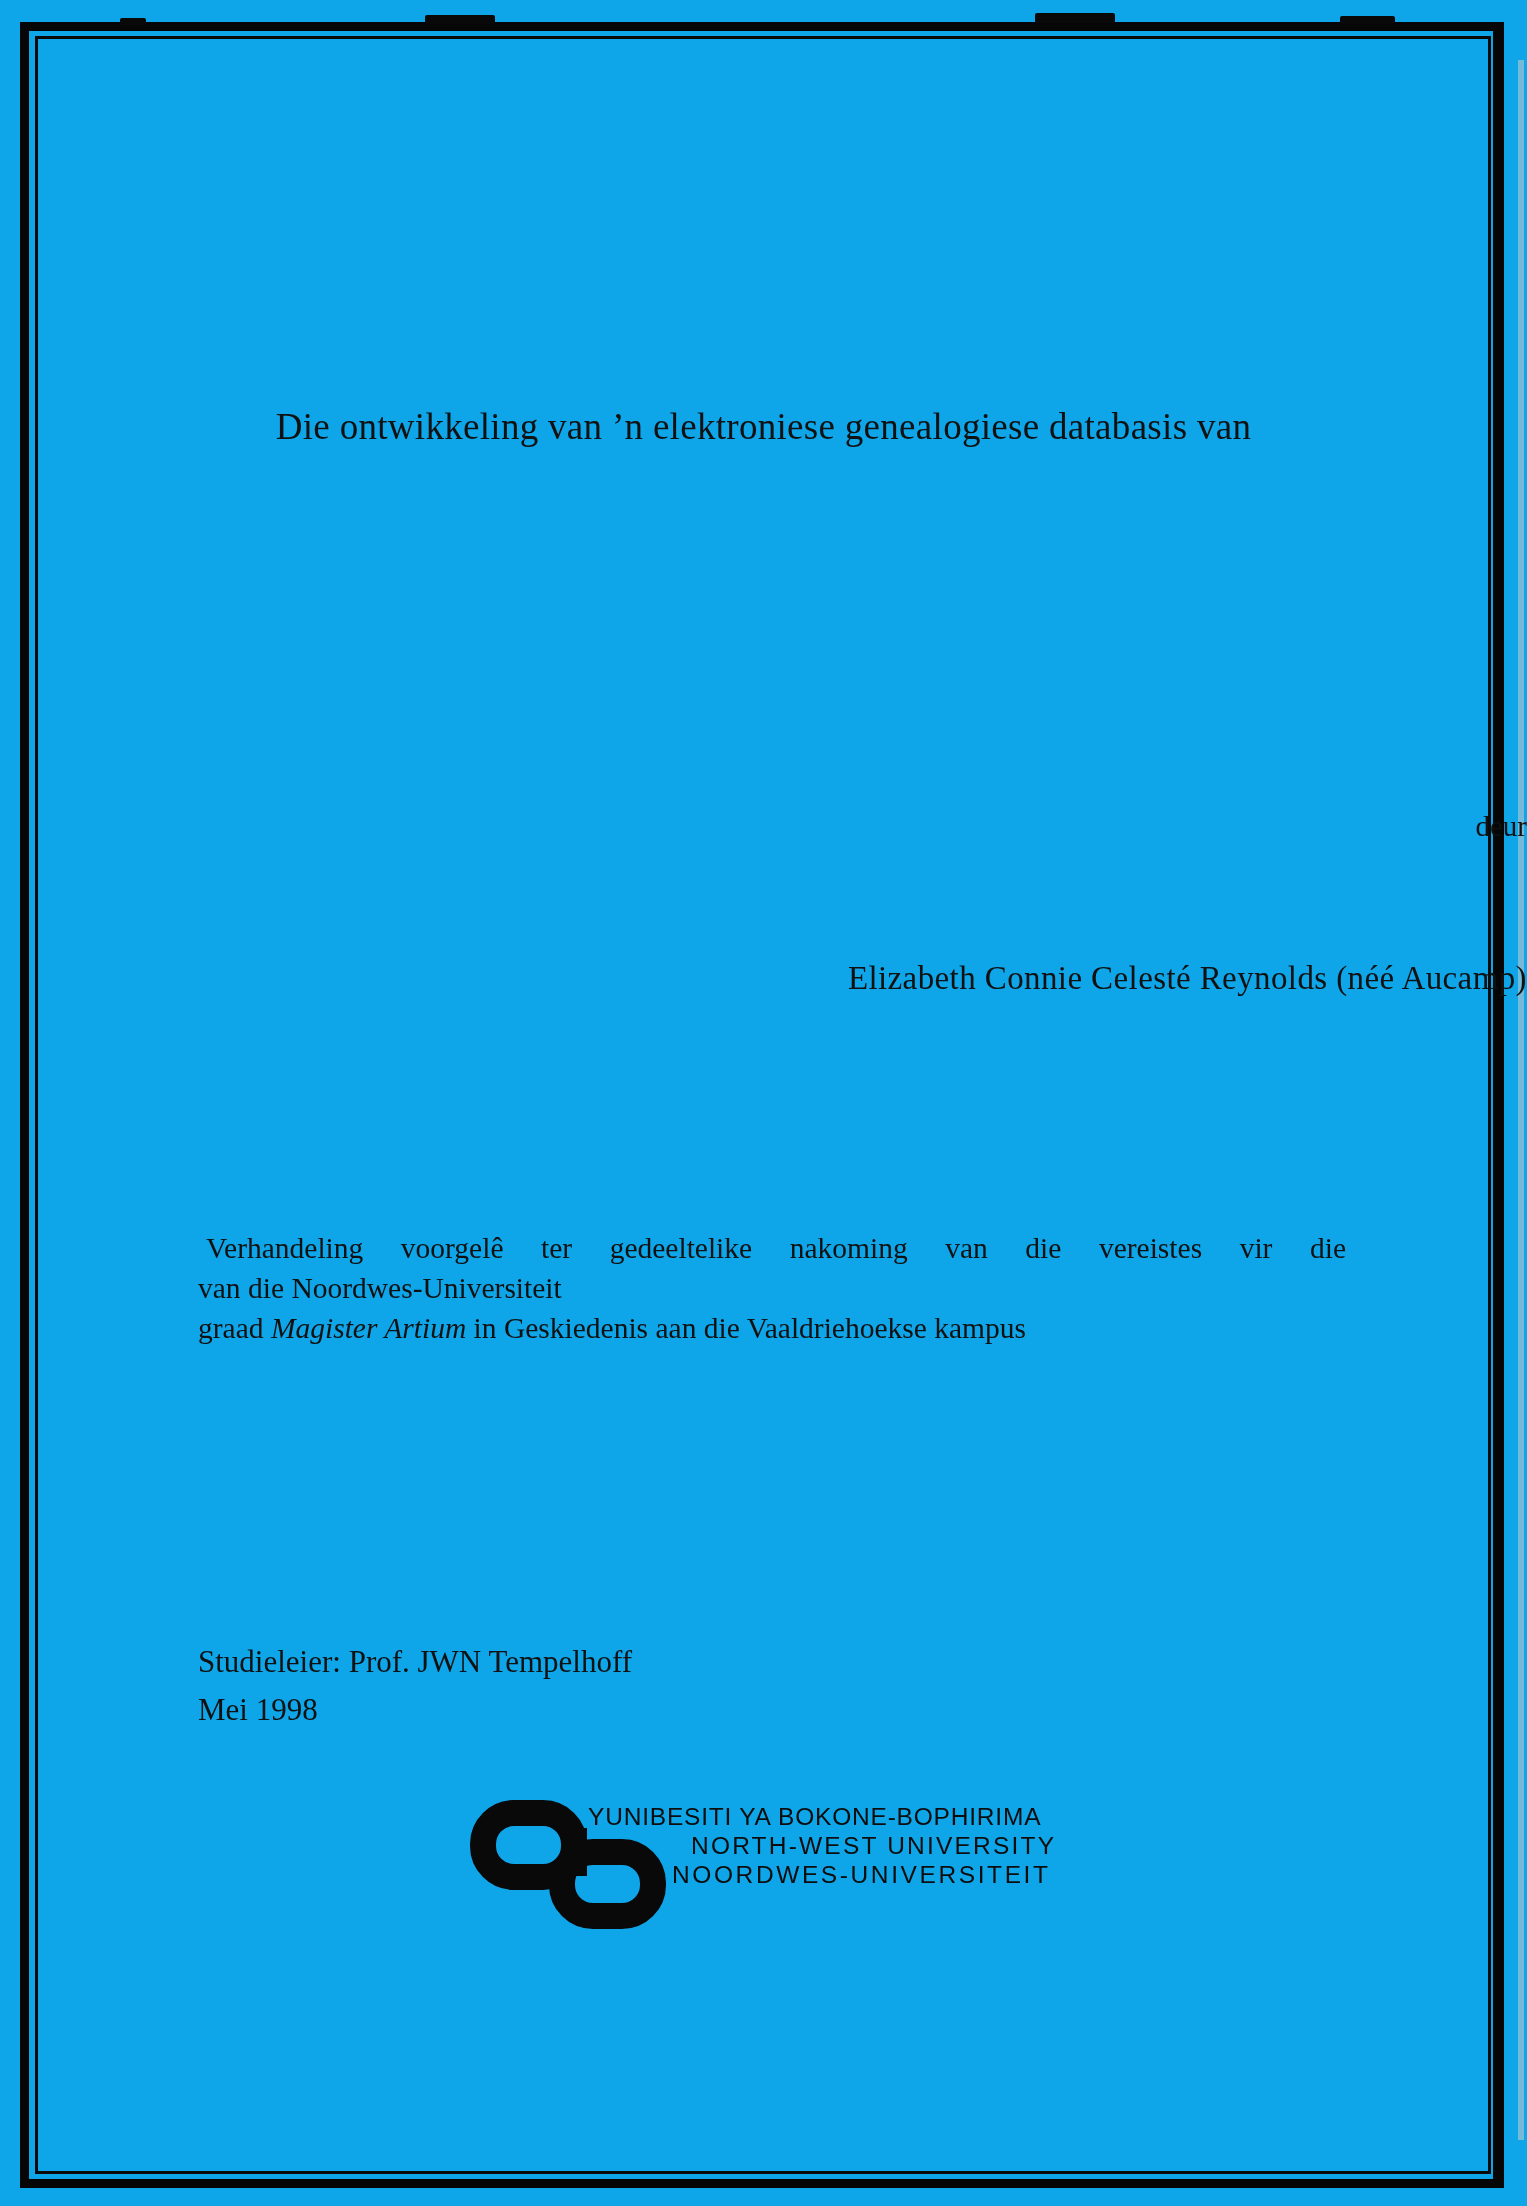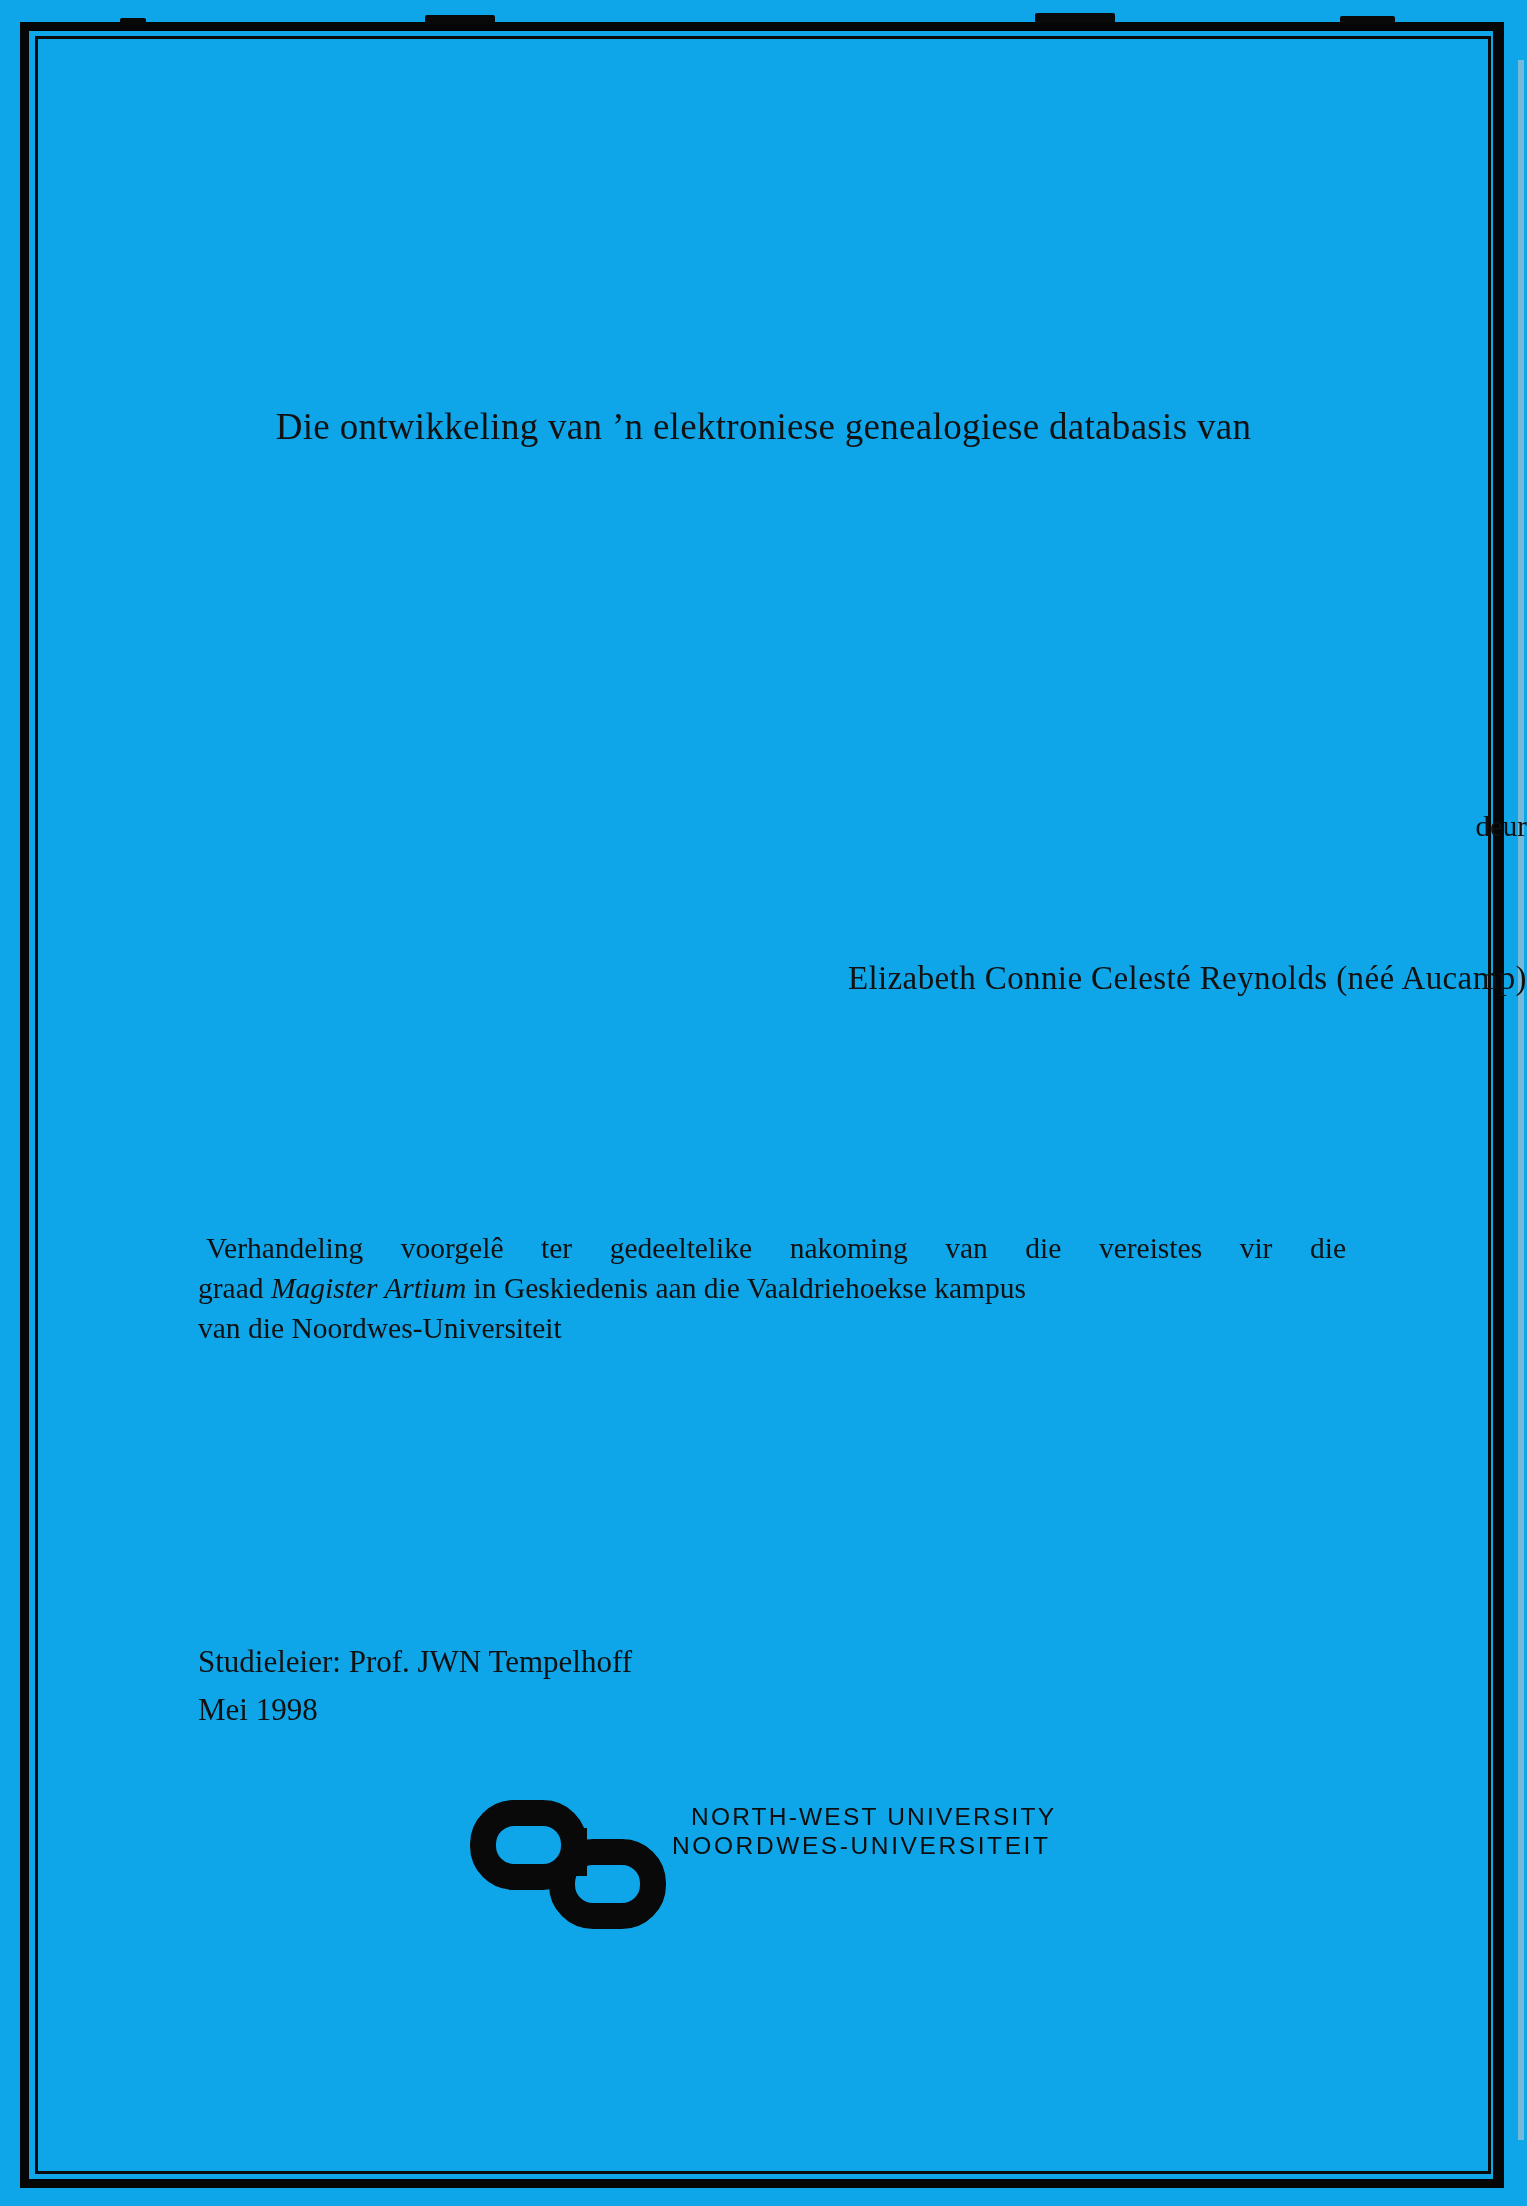--- a/index.html
+++ b/index.html
@@ -139,36 +139,37 @@
   <h1 class="title">
     <span class="tline">Die ontwikkeling van ’n elektroniese genealogiese databasis van</span>
   </h1>
 
   <div class="byline">deur</div>
 
   <div class="author">Elizabeth Connie Celesté Reynolds (néé Aucamp)</div>
 
   <div class="desc">
     <span class="dline justify">Verhandeling voorgelê ter gedeeltelike nakoming van die vereistes vir die</span>
+    <span class="dline">van die Noordwes-Universiteit</span>
     <span class="dline"><span>graad </span><em>Magister Artium</em><span> in Geskiedenis aan die Vaaldriehoekse kampus</span></span>
-    <span class="dline">van die Noordwes-Universiteit</span>
   </div>
 
   <div class="supervisor">
     <div>Studieleier: Prof. JWN Tempelhoff</div>
     <div>Mei 1998</div>
   </div>
 
   <svg class="logo-mark" viewBox="0 0 197 129" xmlns="http://www.w3.org/2000/svg" aria-hidden="true">
 
     <rect x="13" y="13" width="91" height="64" rx="31" fill="none" stroke="#090909" stroke-width="26"></rect>
 
     <rect x="92" y="52" width="91" height="64" rx="31" fill="none" stroke="#090909" stroke-width="26"></rect>
 
     <path d="M 104 28 V 76" fill="none" stroke="#090909" stroke-width="26"></path>
   </svg>
 
   <div class="logo-text">
+    <div class="lt1">YUNIBESITI YA BOKONE-BOPHIRIMA</div>
     <div class="lt2">NORTH-WEST UNIVERSITY</div>
     <div class="lt3">NOORDWES-UNIVERSITEIT</div>
   </div>
 
 </div>
 
 </body></html>

